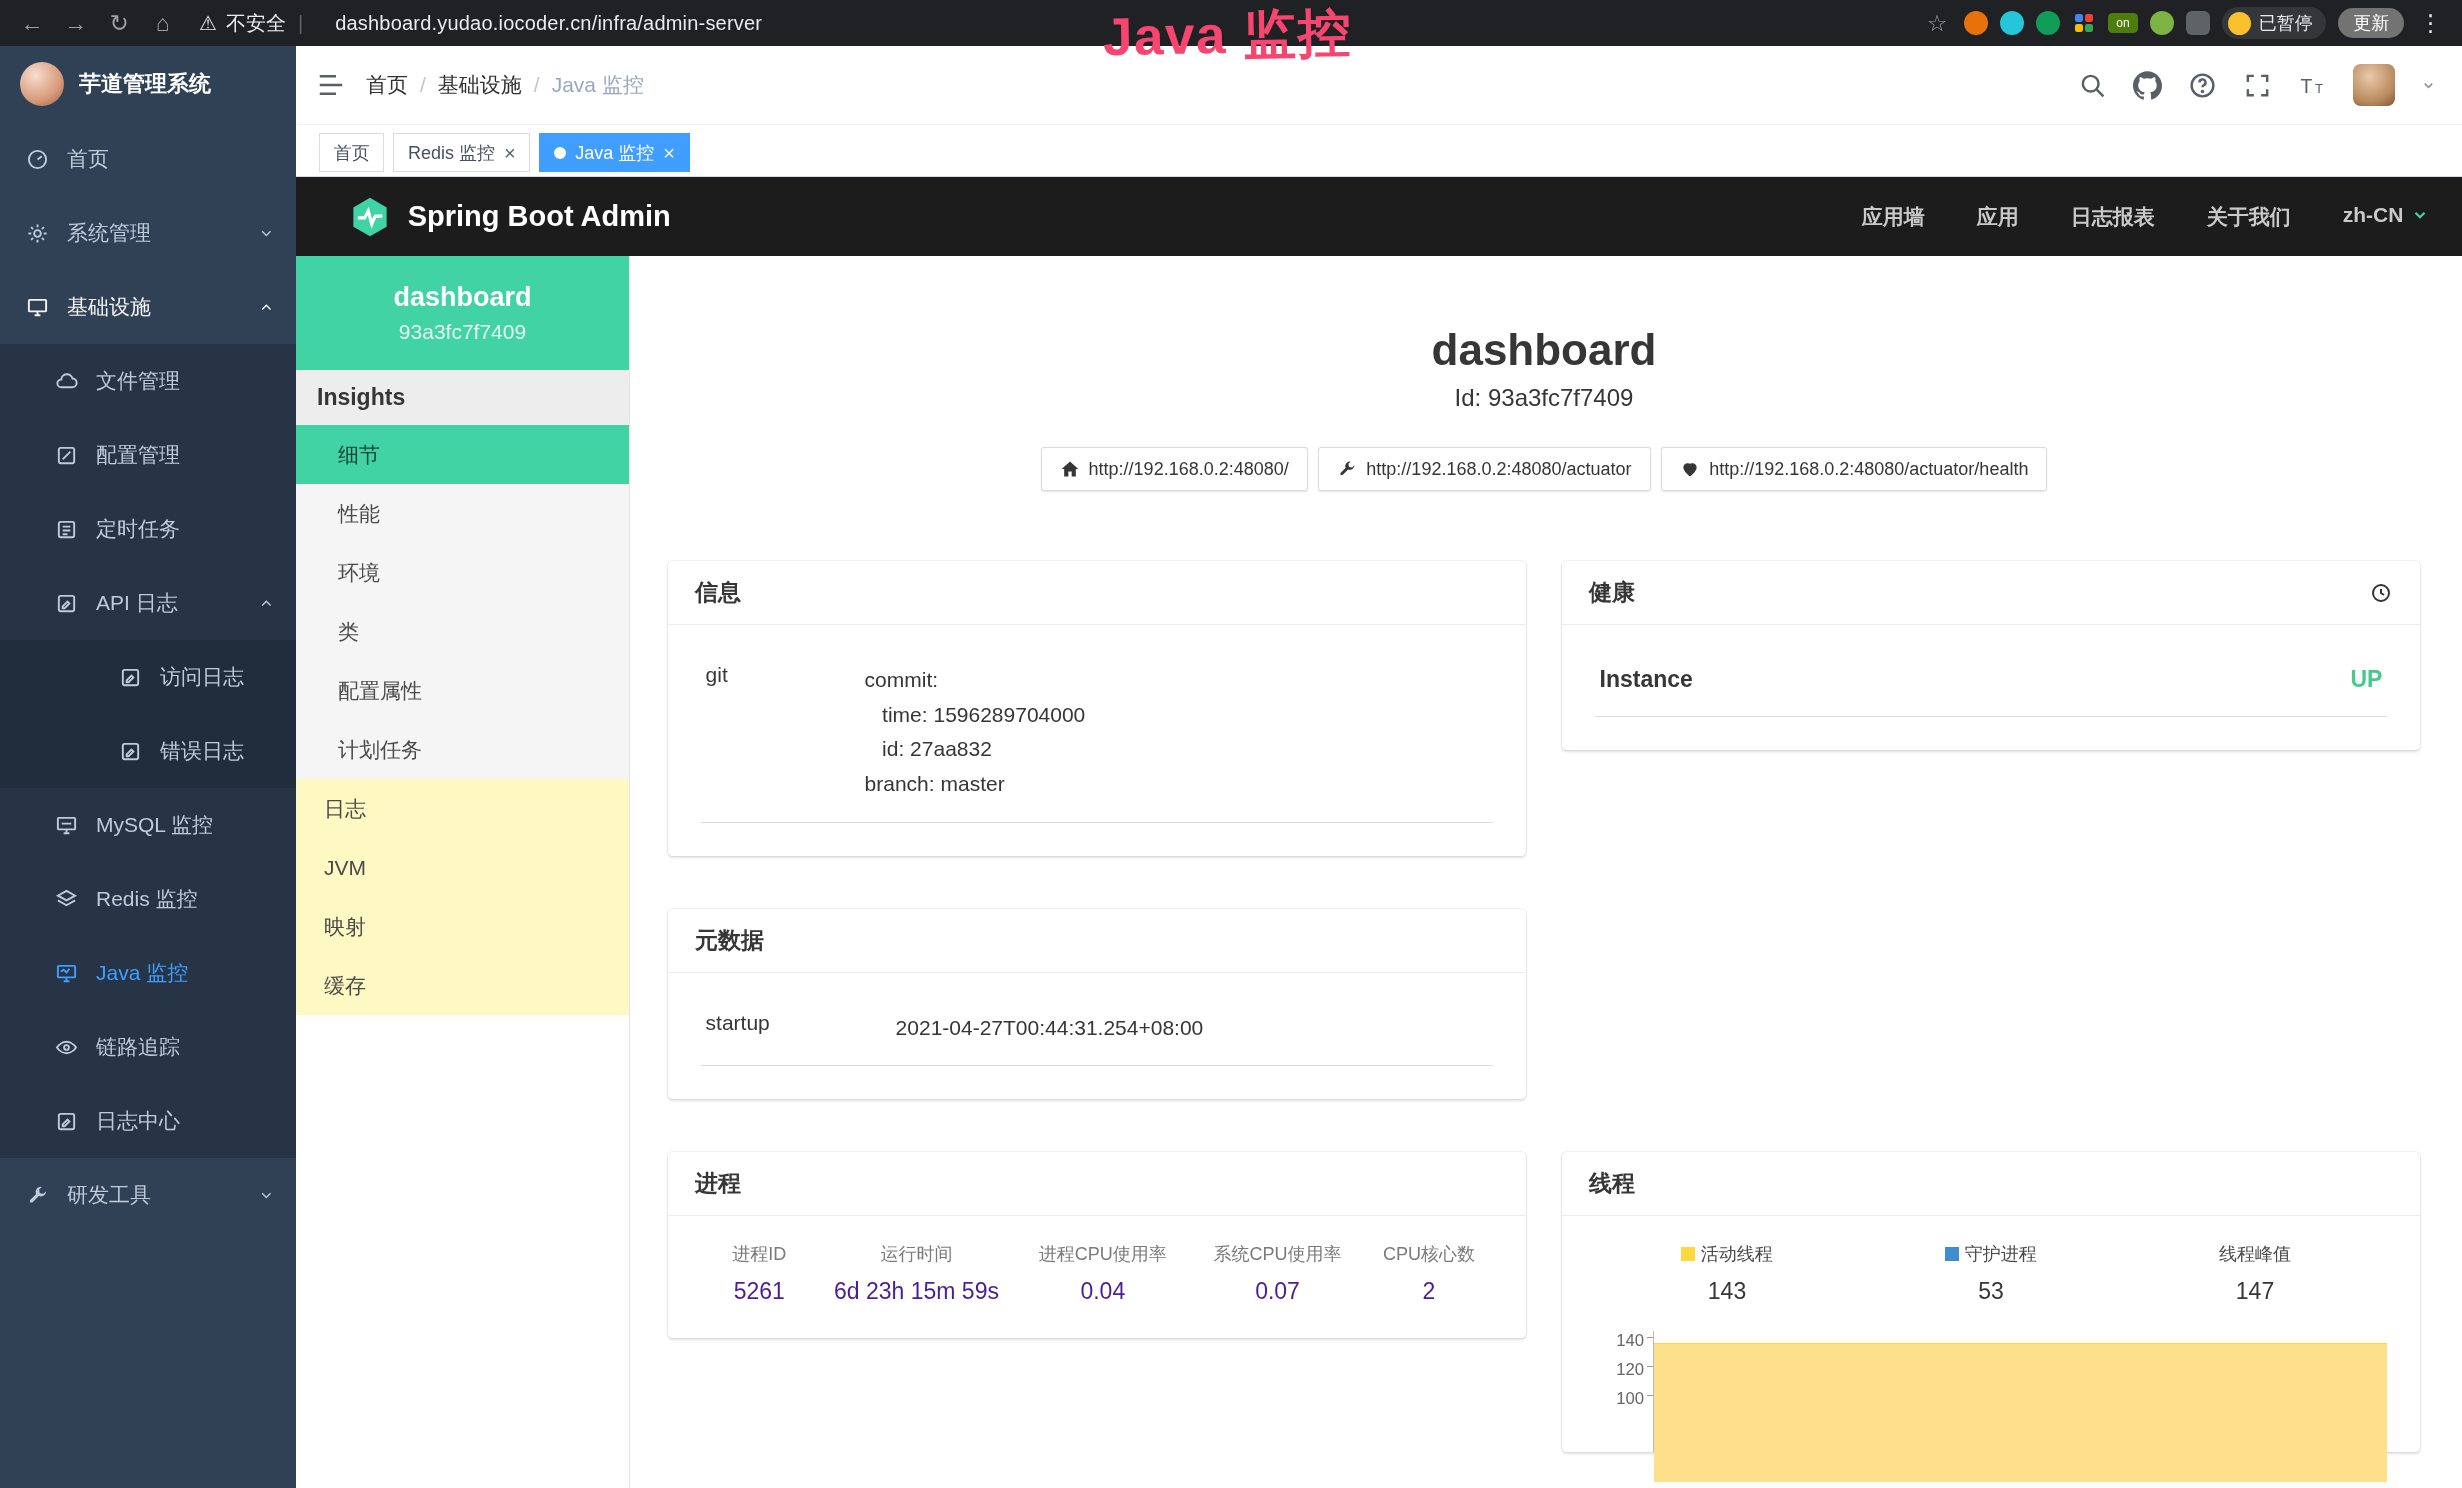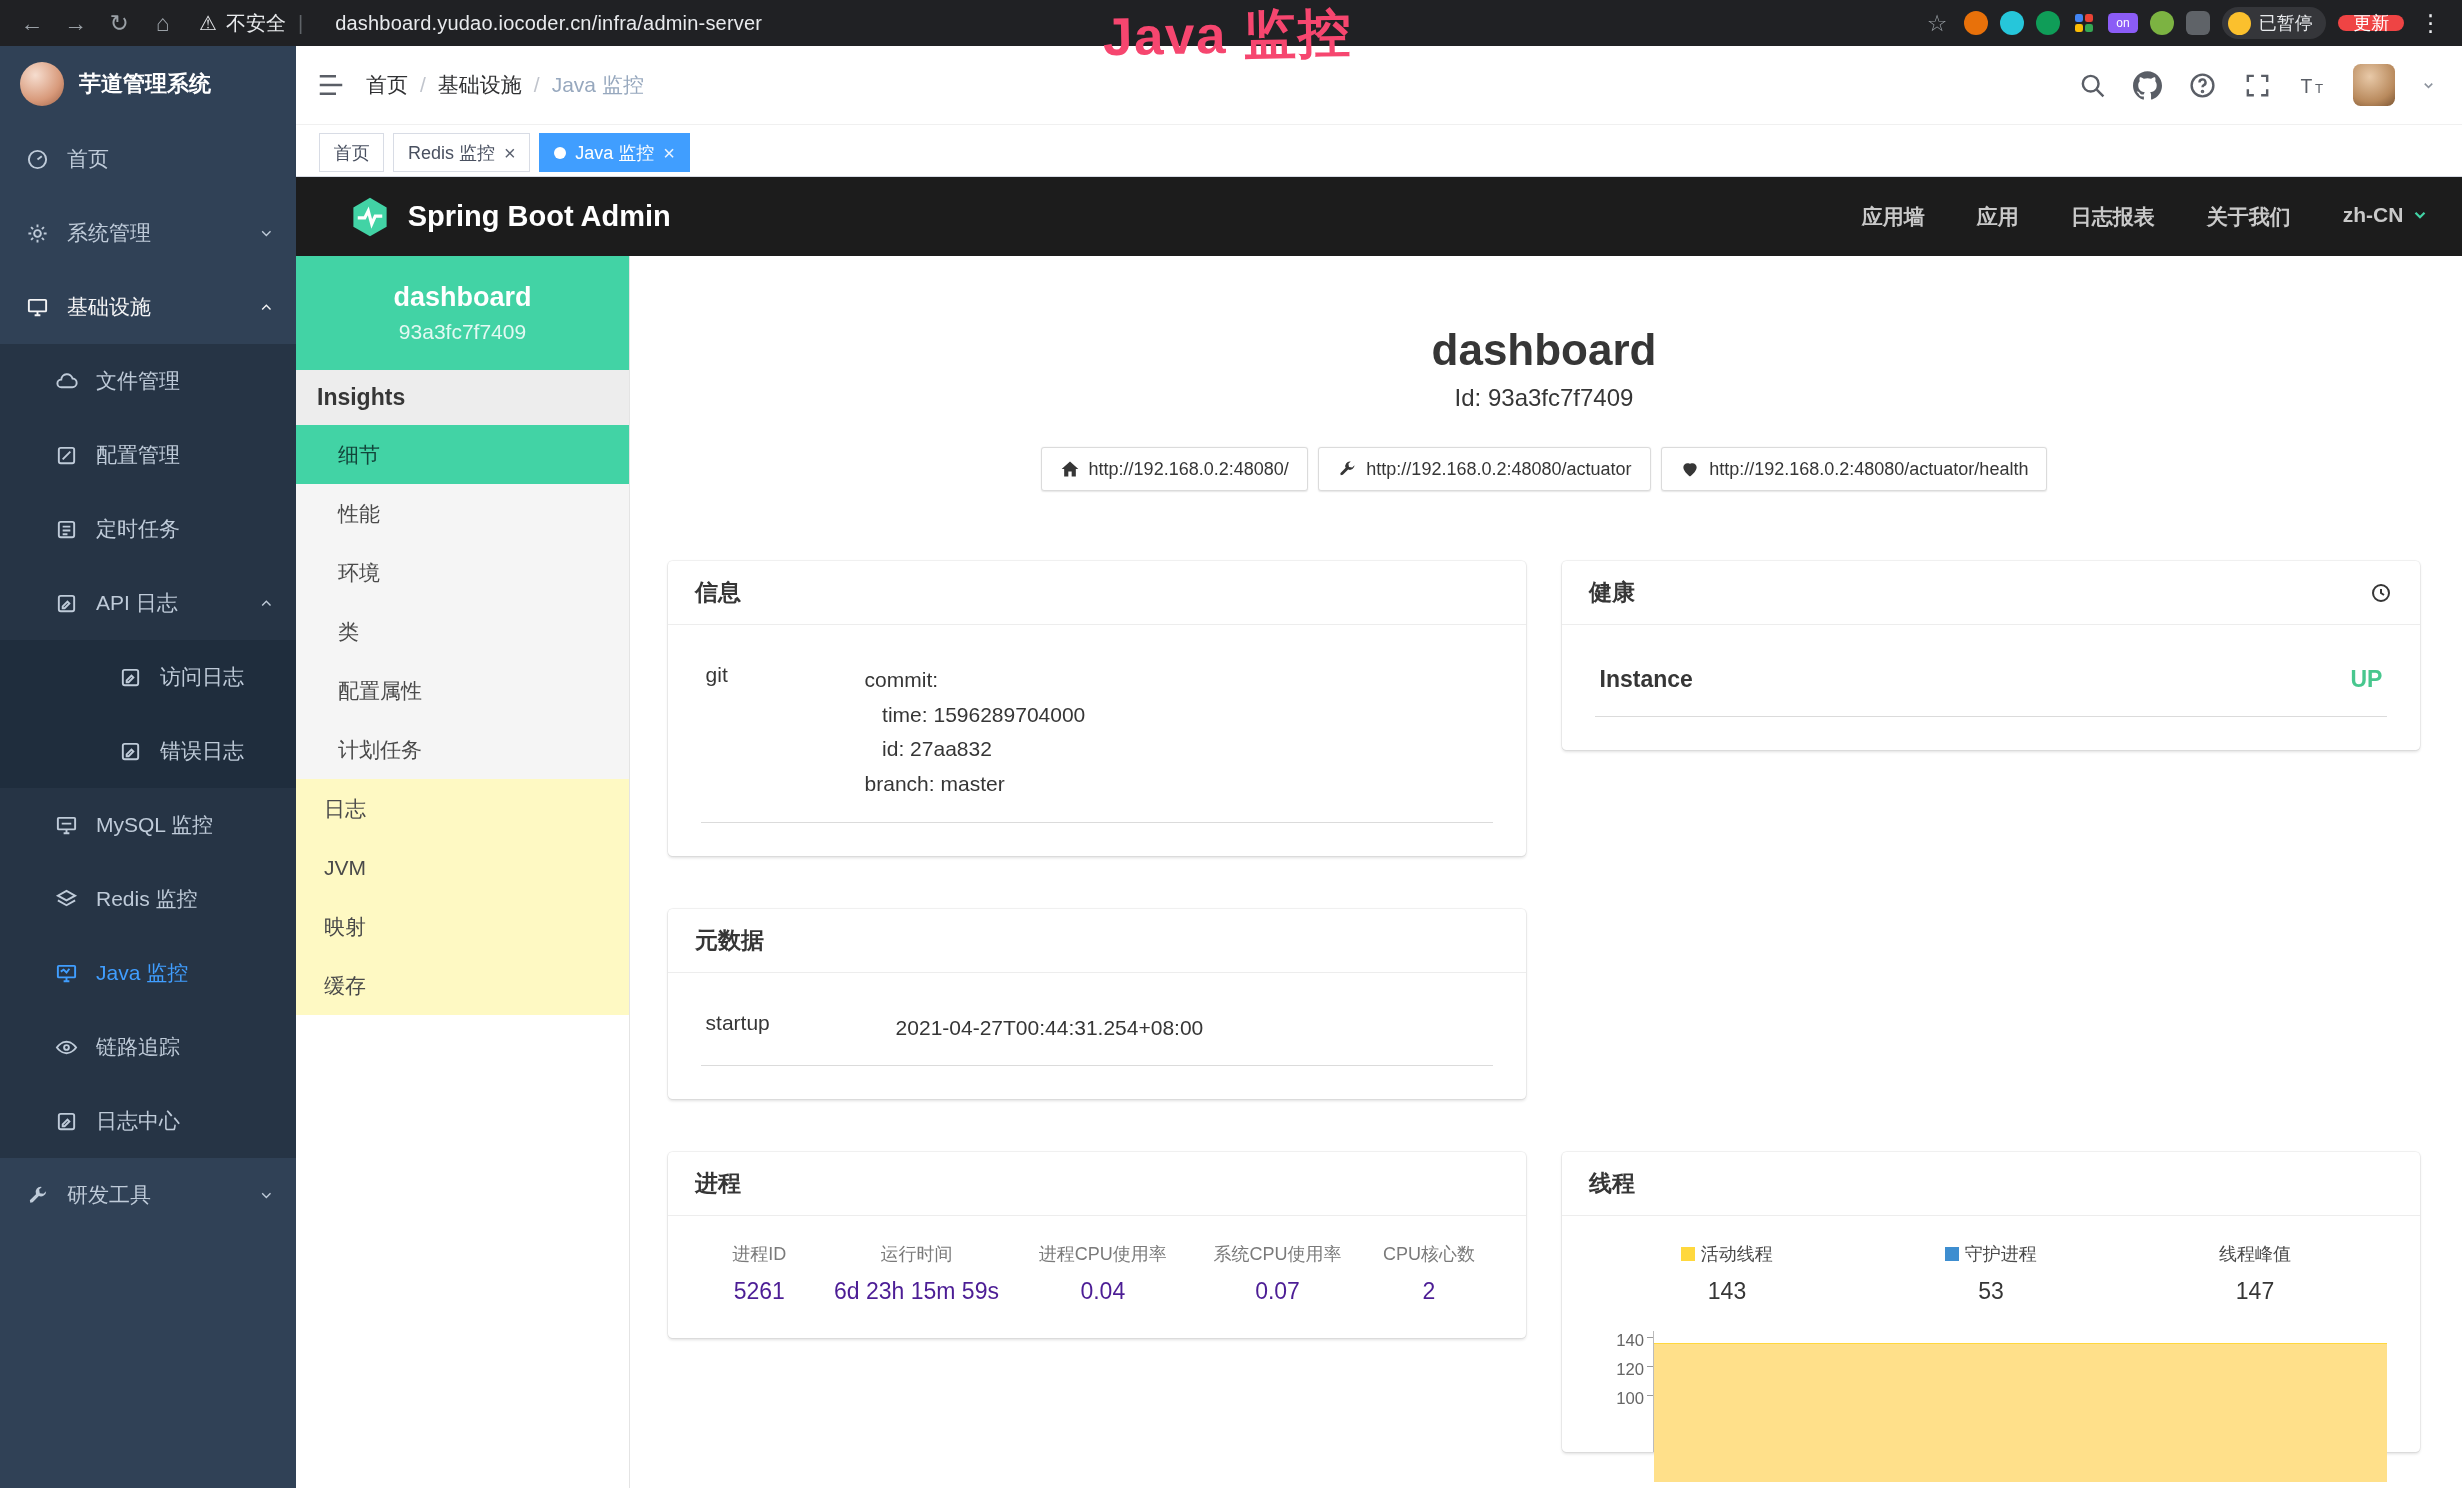--- a/index.html
+++ b/index.html
@@ -10,24 +10,24 @@
   .b-ico { font-size:23px; color:#9aa0a6; width:30px; text-align:center; cursor:pointer; }
   .sec-group { display:flex; align-items:center; gap:9px; margin-left:7.6px; }
   .warn { color:#e8eaed; font-size:20px; }
   .sec-label { font-size:20px; color:#e8eaed; }
   .divider { color:#5f6368; font-size:20px; padding:0 3px; }
   .url { font-size:20px; color:#e8eaed; letter-spacing:0.2px;margin-left:20px; }
   .b-right { margin-left:auto; display:flex; align-items:center; gap:12px; }
   .ext-dot { width:24px; height:24px; border-radius:50%; }
   .ext-grid { width:24px; height:24px; display:grid; grid-template-columns:1fr 1fr; gap:2.3px; padding:3px; }
   .ext-grid span { border-radius:2.3px; }
-  .on-badge { width:30px; height:20px; background:#8b5cf6; color:#fff; font-size:12px; border-radius:4.6px; display:flex; align-items:center; justify-content:center; }
+  .on-badge { width:30px; height:20px; background:#4d7c0f; color:#fff; font-size:12px; border-radius:4.6px; display:flex; align-items:center; justify-content:center; }
   .pill { display:flex; align-items:center; gap:7.6px; background:#35363a; border-radius:16.7px; height:32px; padding:0 13.7px 0 6px; font-size:18px; color:#e8eaed; cursor:pointer; }
   .smiley { width:23px; height:23px; border-radius:50%; background:#fbc02d; position:relative; }
-  .update-btn { background:#ef4444; color:#fff; font-size:18px; border-radius:15px; height:16px; padding:0 15px; display:flex; align-items:center; cursor:pointer; }
+  .update-btn { background:#737373; color:#fff; font-size:18px; border-radius:15px; height:30px; padding:0 15px; display:flex; align-items:center; cursor:pointer; }
   .vdots { font-size:23px; color:#e8eaed; cursor:pointer; padding:0 3px; }
 
   
   .annotation { position:absolute; top:0px; left:1103px; z-index:100; font-size:53px; font-weight:bold; color:#f6466f; transform:rotate(-1deg); letter-spacing:1.5px; pointer-events:none; }
 
   
   .app-sidebar { position:absolute; top:46px; left:0; bottom:0; width:296px; background:#304156; color:#bfcbd9; }
   .logo-row { height:76px; display:flex; align-items:center; gap:15px; padding:0 20px; }
   .logo-avatar { width:44px; height:44px; border-radius:50%; background:radial-gradient(circle at 35% 30%, #f6ddcf, #d89a7b 60%, #9c5f43); flex-shrink:0; }
   .logo-title { color:#fff; font-size:22px; font-weight:bold; white-space:nowrap; }

